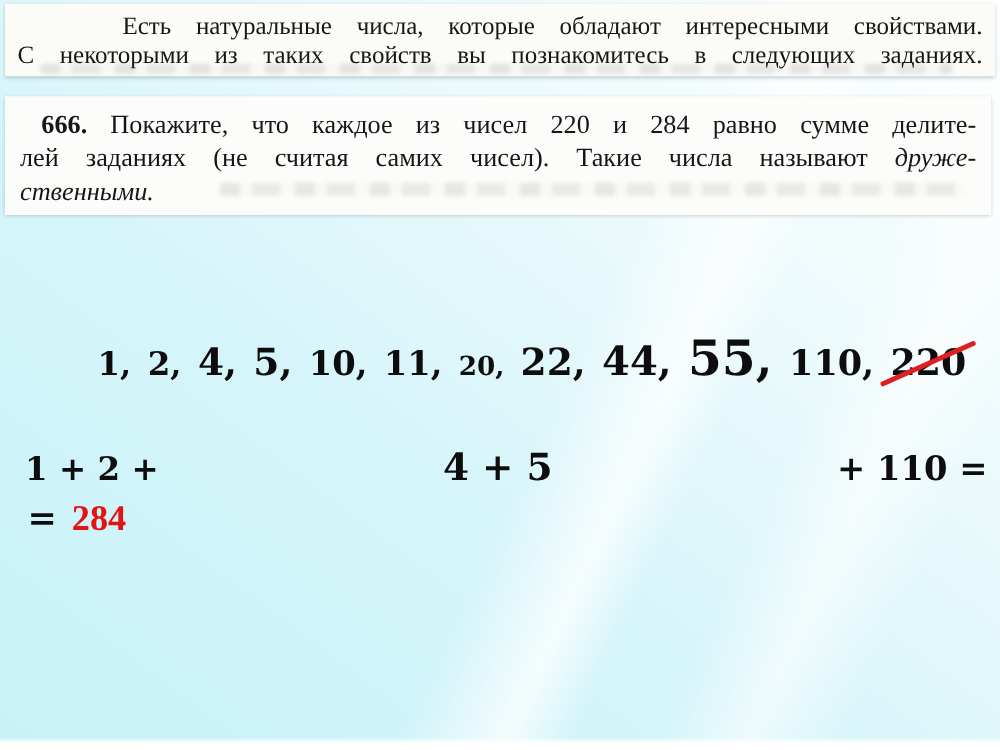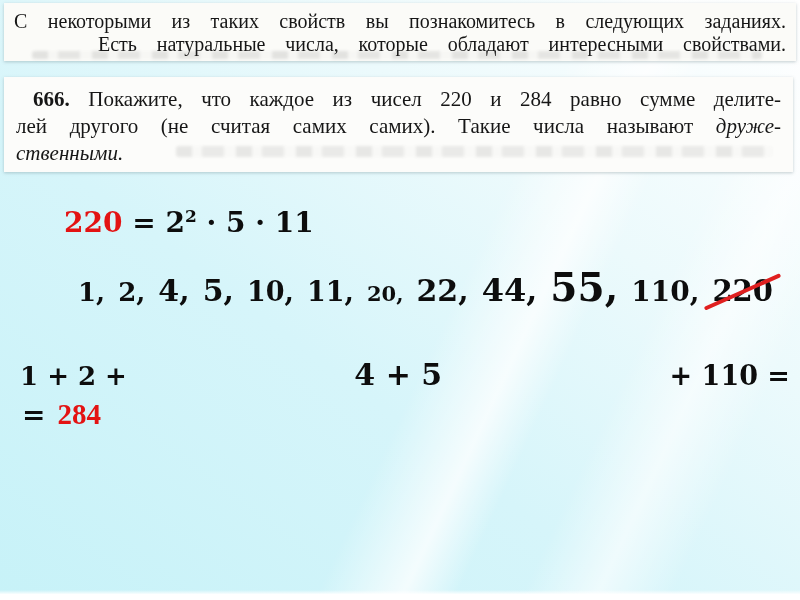--- a/index.html
+++ b/index.html
@@ -79,33 +79,32 @@
     position:absolute;left:0;right:0;bottom:0;height:10px;
     background:linear-gradient(to top,#ffffff 55%,rgba(255,255,255,0));
   }
 </style>
 </head>
 <body>
 
 <div class="stage">
 
   <div class="scan scan1">
+    <div class="jline indent1">Есть натуральные числа, которые обладают интересными свойствами.</div>
     <div class="jline">С некоторыми из таких свойств вы познакомитесь в следующих заданиях.</div>
-    <div class="jline indent1">Есть натуральные числа, которые обладают интересными свойствами.</div>
     <div class="smudge smudge1"></div>
   </div>
 
   <div class="scan scan2">
     <div class="jline indent2"><b>666.</b><span> Покажите, что каждое из чисел 220 и 284 равно сумме делите-</span></div>
-    <div class="jline"><span>лей другого (не считая самих самих). Такие числа называют </span><i>друже-</i></div>
+    <div class="jline"><span>лей заданиях (не считая самих чисел). Такие числа называют </span><i>друже-</i></div>
     <div><i>ственными.</i></div>
     <div class="smudge smudge2"></div>
   </div>
 
-  <div class="math fact"><span class="red">220</span><span> = 2</span><sup>2</sup><span> · 5 · 11</span></div>
 
   <div class="math divisors">
     <span class="t0">1,</span>
     <span class="t1">2,</span>
     <span class="t2">4,</span>
     <span class="t3">5,</span>
     <span class="t4">10,</span>
     <span class="t5">11,</span>
     <span class="t6">20,</span>
     <span class="t7">22,</span>

